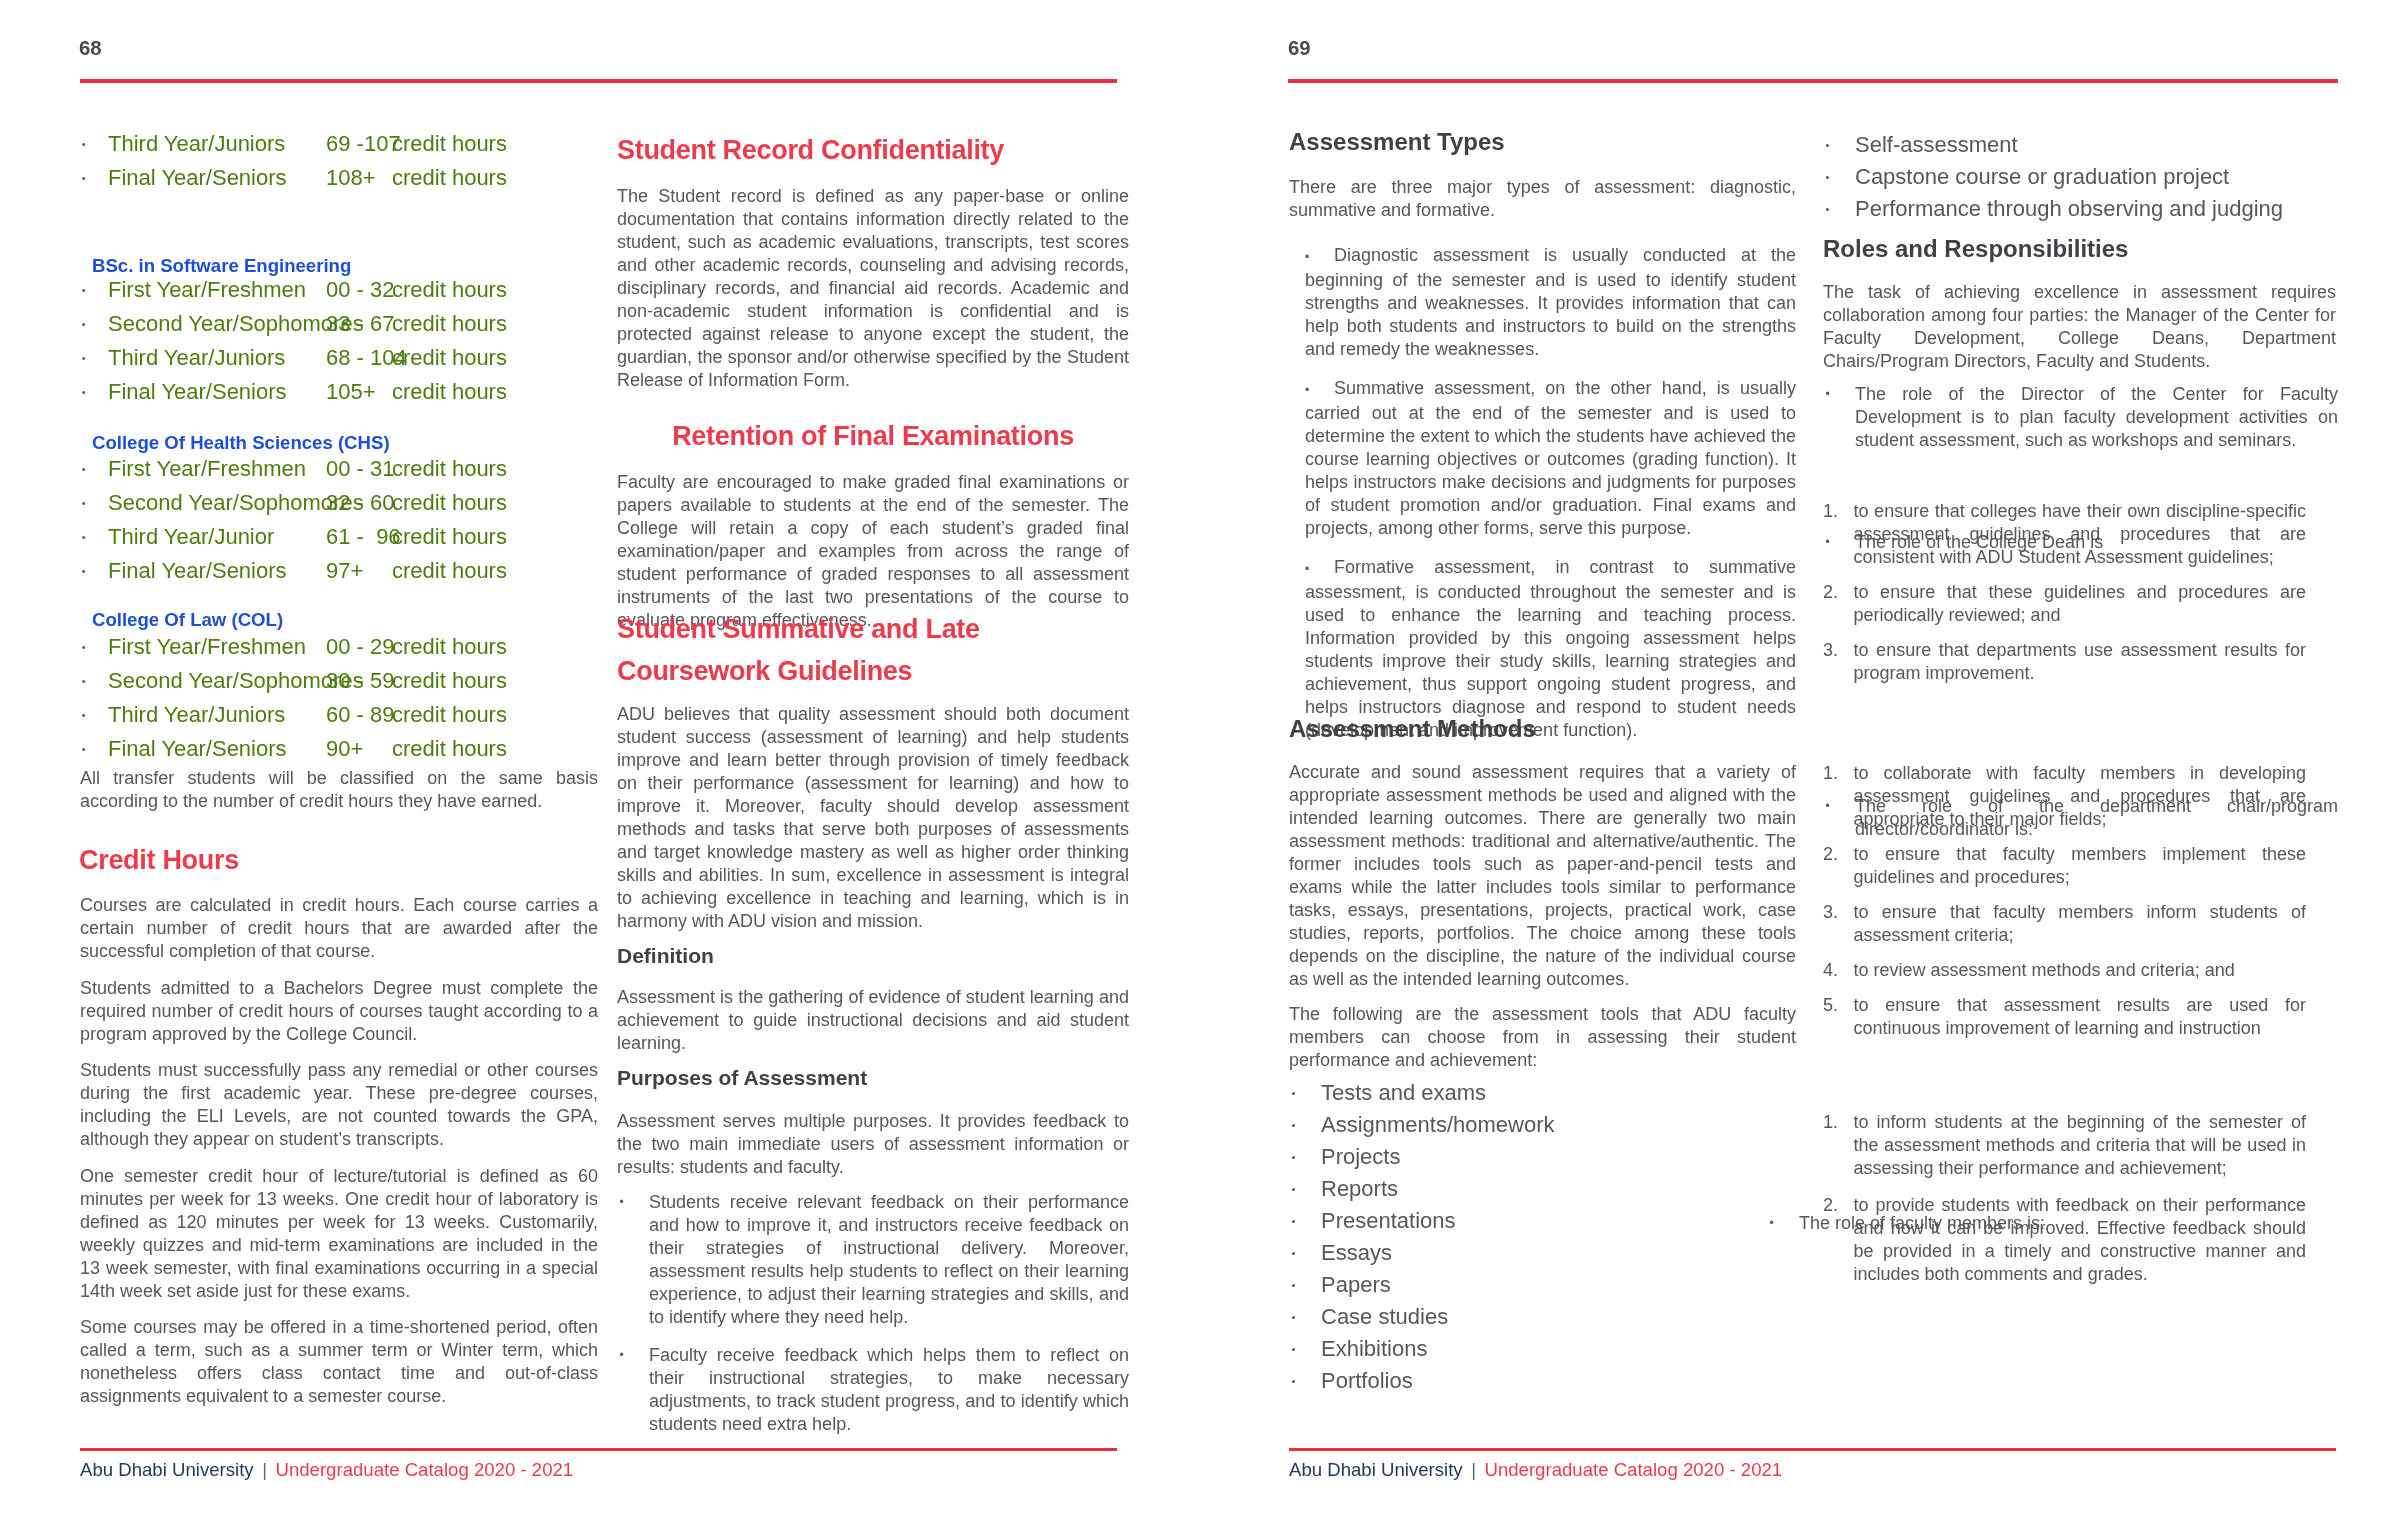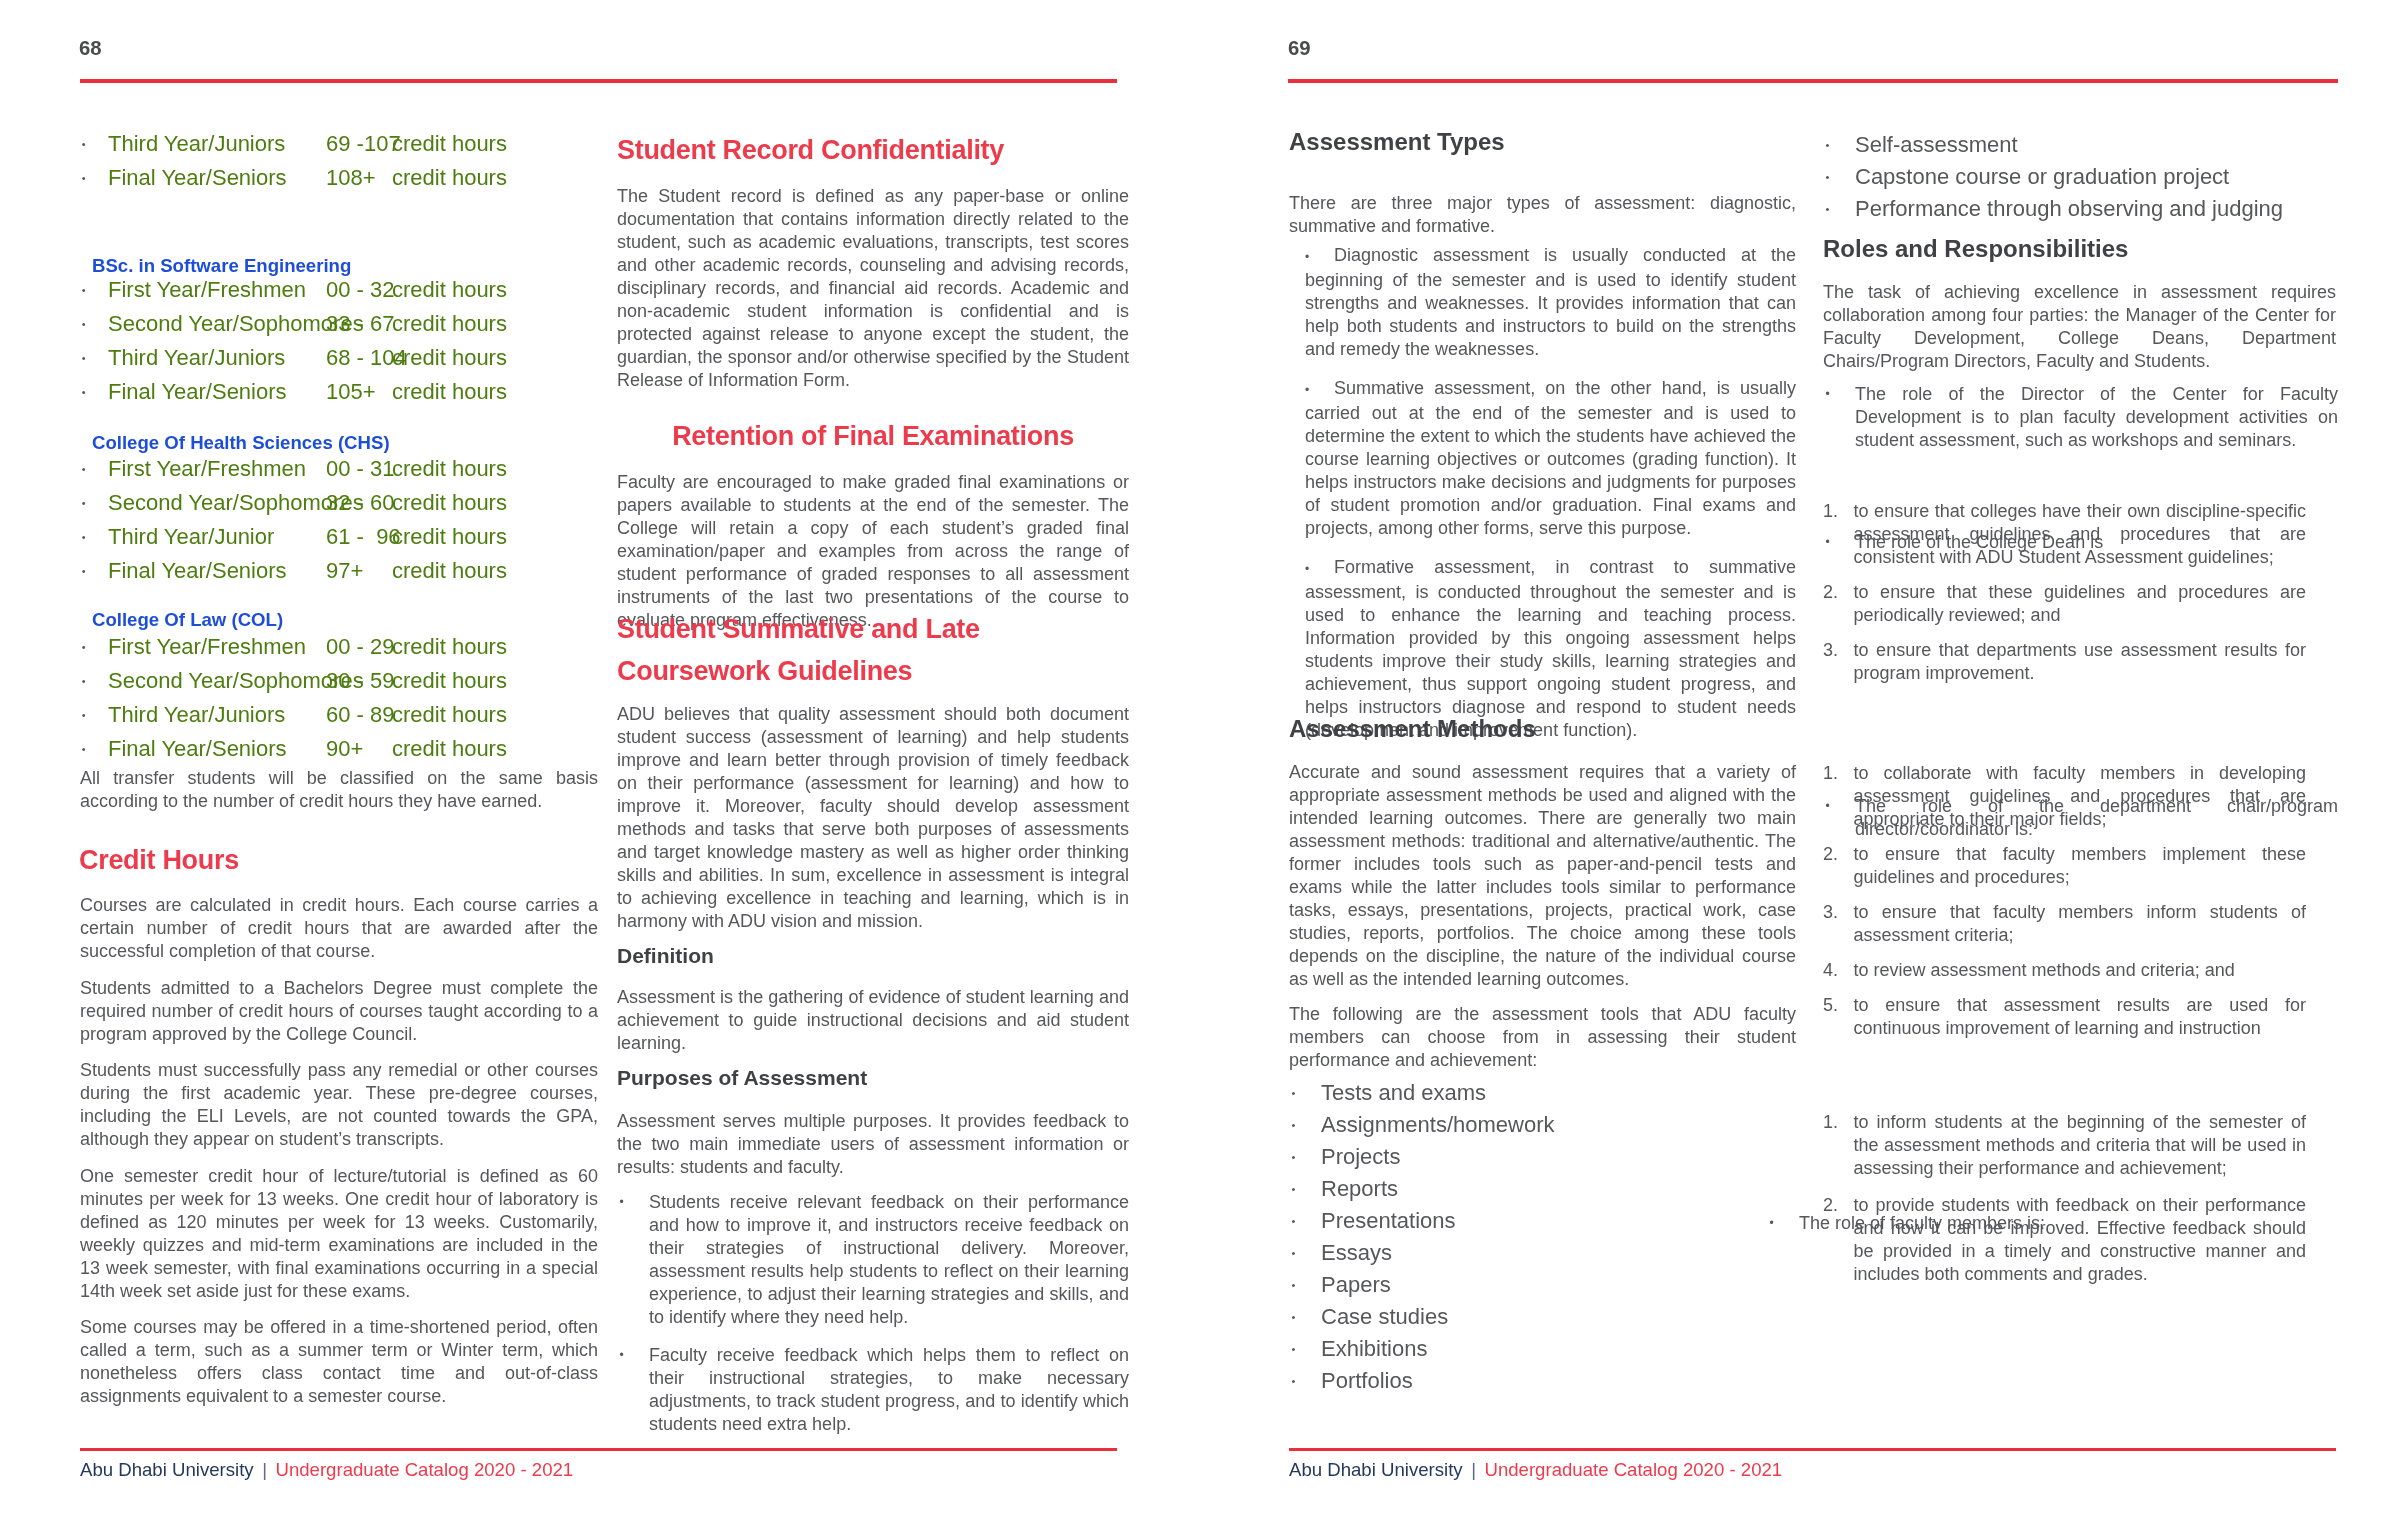--- a/index.html
+++ b/index.html
@@ -212,21 +212,21 @@
 
   <div class="footrule" style="left:80px;width:1037px;"></div>
   <div class="footer" style="left:80px;"><span>Abu Dhabi University</span><span class="sep">|</span><span class="cat">Undergraduate Catalog 2020 - 2021</span></div>
 </section>
 
 <section>
   <div class="pnum" style="left:1288px;">69</div>
   <div class="toprule" style="left:1288px;width:1050px;"></div>
 
   <h2 class="h2 abs" style="left:1289px;top:127px;width:507px;">Assessment Types</h2>
-  <p class="body abs" style="left:1289px;top:192px;width:507px;">There are three major types of assessment: diagnostic, summative and formative.</p>
+  <p class="body abs" style="left:1289px;top:176px;width:507px;">There are three major types of assessment: diagnostic, summative and formative.</p>
 
   <div class="abs" style="left:1289px;top:244px;width:507px;">
 
       <p class="ib">
         <span class="bm"></span><span>Diagnostic assessment is usually conducted at the beginning of the semester and is used to identify student strengths and weaknesses. It provides information that can help both students and instructors to build on the strengths and remedy the weaknesses.</span>
       </p>
 
       <p class="ib">
         <span class="bm"></span><span>Summative assessment, on the other hand, is usually carried out at the end of the semester and is used to determine the extent to which the students have achieved the course learning objectives or outcomes (grading function). It helps instructors make decisions and judgments for purposes of student promotion and/or graduation. Final exams and projects, among other forms, serve this purpose.</span>
       </p>

